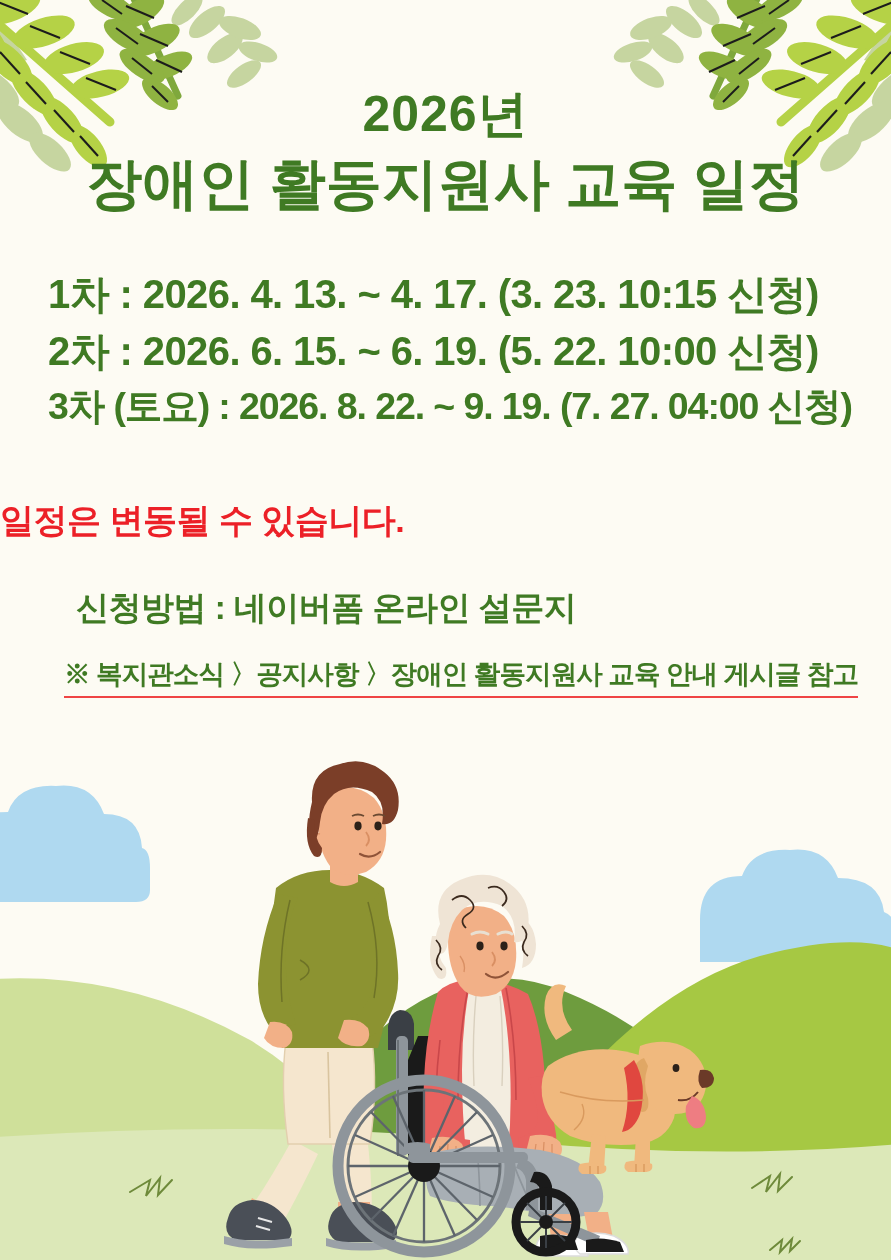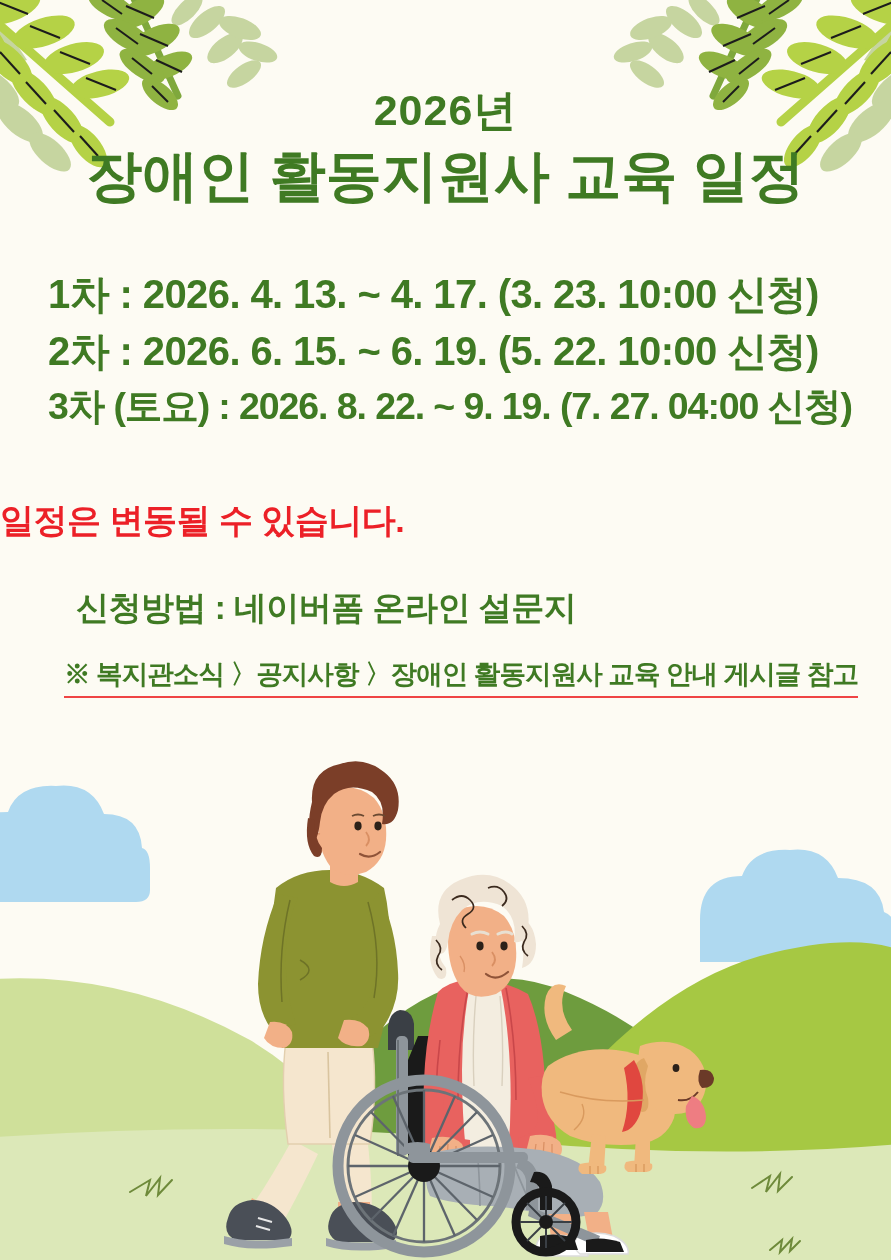--- a/index.html
+++ b/index.html
@@ -21,21 +21,21 @@
   .leaf-deco { position:absolute; top:0; pointer-events:none; }
   .leaf-deco.left  { left:-18px; }
   .leaf-deco.right { right:-18px; transform:scaleX(-1); }
 
   
   .title-wrap {
     position:absolute; left:0; right:0; top:88px;
     text-align:center;
   }
   .title-year {
-    font-size:43px; font-weight:bold; color:#3F7A23;
+    font-size:50px; font-weight:bold; color:#3F7A23;
     letter-spacing:1px; line-height:1.05;
   }
   .title-main {
     font-size:56px; font-weight:bold; color:#3F7A23;
     letter-spacing:0px; line-height:1.25; margin-top:8px;
   }
 
   .schedule {
     position:absolute; left:0; right:0; top:266px;
     padding:0 48px;
@@ -203,21 +203,21 @@
       <path d="M170 86 L186 102"></path>
     </g>
   </svg>
 
   <div class="title-wrap">
     <div class="title-year">2026년</div>
     <div class="title-main">장애인 활동지원사 교육 일정</div>
   </div>
 
   <div class="schedule">
-    <div class="sched-line">1차 : 2026. 4. 13. ~ 4. 17. (3. 23. 10:00 신청)</div>
+    <div class="sched-line">1차 : 2026. 4. 13. ~ 4. 17. (3. 23. 10:15 신청)</div>
     <div class="sched-line">2차 : 2026. 6. 15. ~ 6. 19. (5. 22. 10:00 신청)</div>
     <div class="sched-line l3">3차 (토요) : 2026. 8. 22. ~ 9. 19. (7. 27. 04:00 신청)</div>
   </div>
 
   <div class="notice-red">일정은 변동될 수 있습니다.</div>
 
   <div class="apply-method">신청방법 : 네이버폼 온라인 설문지</div>
   <div class="apply-note">※ 복지관소식 〉공지사항 〉장애인 활동지원사 교육 안내 게시글 참고</div>
 
   <svg class="illo" width="891" height="520" viewBox="0 0 891 520">

